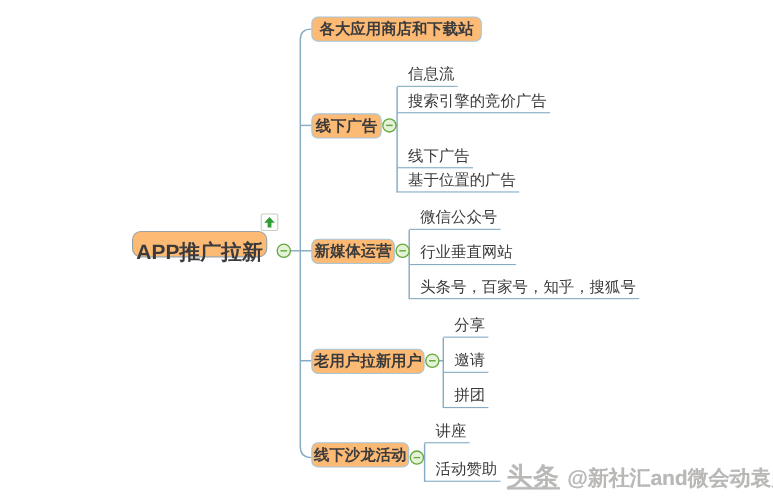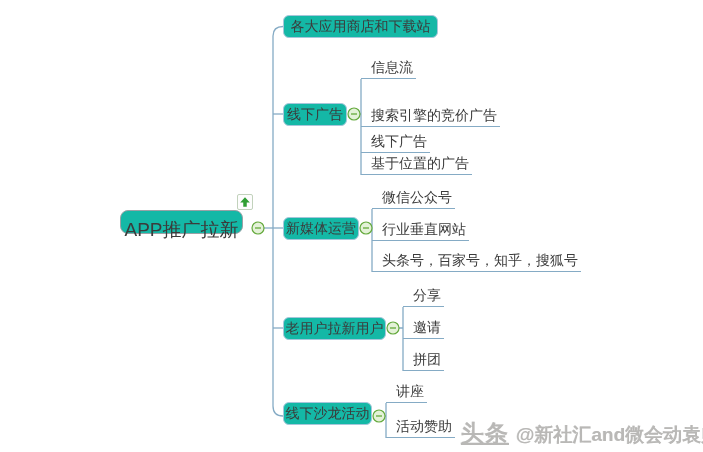--- a/index.html
+++ b/index.html
@@ -10,21 +10,21 @@
     --text:#3b3b3b;
   }
   *{box-sizing:border-box;margin:0;padding:0;}
   html,body{background:#ffffff;}
   body{font-family:"Liberation Sans","DejaVu Sans",sans-serif;color:var(--text);}
   .canvas{
     position:relative;width:703px;height:452px;background:#ffffff;overflow:hidden;
   }
   .links{position:absolute;left:0;top:0;width:703px;height:452px;}
   .node{
-    position:absolute;background:#14b8a6;white-space:nowrap;
+    position:absolute;background:#fdba74;white-space:nowrap;font-weight:bold;
   }
   .root-node{
     left:120px;top:210px;width:123px;height:24px;
     border:1.4px solid var(--root-border);border-radius:8px;
     font-size:19px;line-height:37px;text-align:center;
   }
   .branch{
     left:283px;height:23px;border:1.3px solid var(--branch-border);
     border-radius:6px;font-size:14px;line-height:20px;text-align:center;
   }
@@ -97,21 +97,21 @@
 
   <div class="node branch" style="top:102.5px;width:64px">线下广告</div>
 
   <div class="node branch" style="top:216.5px;width:76px">新媒体运营</div>
 
   <div class="node branch" style="top:316.5px;width:103px">老用户拉新用户</div>
 
   <div class="node branch" style="top:402px;width:89px">线下沙龙活动</div>
 
   <div class="leaf" style="left:361px;top:58px">信息流</div>
-  <div class="leaf" style="left:361px;top:106px">搜索引擎的竞价广告</div>
+  <div class="leaf" style="left:361px;top:82px">搜索引擎的竞价广告</div>
   <div class="leaf" style="left:361px;top:132px">线下广告</div>
   <div class="leaf" style="left:361px;top:154px">基于位置的广告</div>
 
   <div class="leaf" style="left:372px;top:188px">微信公众号</div>
   <div class="leaf" style="left:372px;top:220px">行业垂直网站</div>
   <div class="leaf" style="left:372px;top:251px">头条号，百家号，知乎，搜狐号</div>
 
   <div class="leaf" style="left:403px;top:286px">分享</div>
   <div class="leaf" style="left:403px;top:318px">邀请</div>
   <div class="leaf" style="left:403px;top:350px">拼团</div>

